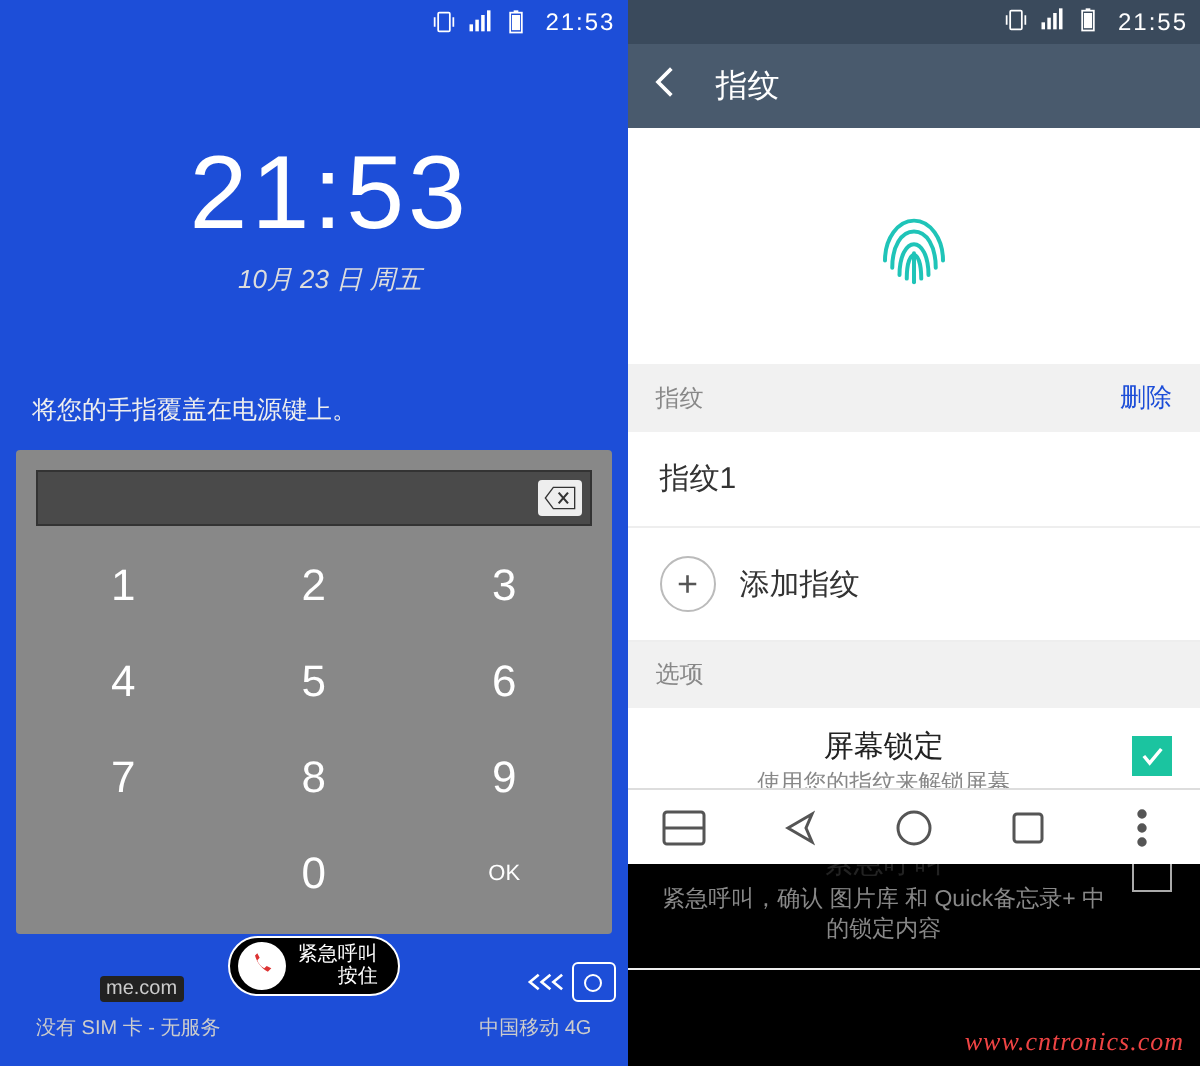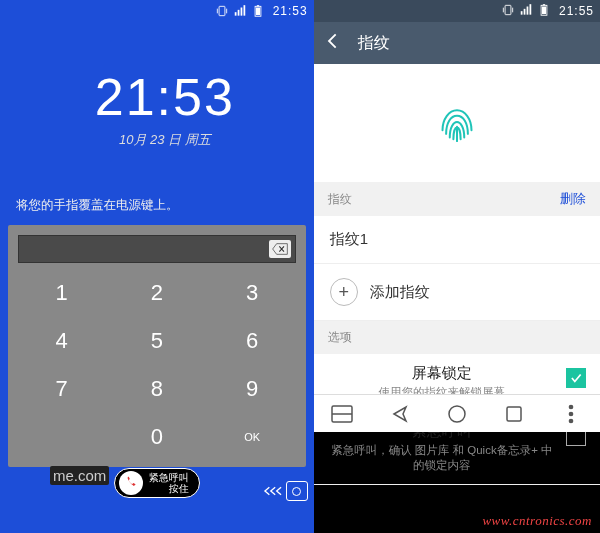--- a/index.html
+++ b/index.html
@@ -27,21 +27,21 @@
 
   .keypad { display: grid; grid-template-columns: repeat(3, 1fr); }
   .key { height: 48px; display: flex; align-items: center; justify-content: center; font-size: 22px; color: #fff; font-weight: 300; border: 0; background: transparent; }
   .key.ok { font-size: 11px; }
 
   .bottom-bar { position: absolute; bottom: 32px; left: 0; right: 0; height: 36px; display: flex; align-items: center; justify-content: center; }
   .emergency { position: absolute; left: 50%; transform: translateX(-50%); display: flex; align-items: center; background: #000; border: 1px solid #fff; border-radius: 18px; padding: 2px 10px 2px 4px; gap: 6px; }
   .emergency .circle { width: 24px; height: 24px; border-radius: 50%; background: #fff; display: flex; align-items: center; justify-content: center; }
   .emergency .circle svg { width: 14px; height: 14px; fill: #d33; }
   .emergency .txt { font-size: 10px; line-height: 11px; text-align: right; }
-  .me-com { position: absolute; left: 50px; bottom: 48px; font-size: 15px; color: #ccc; background: #222; padding: 1px 3px; border-radius: 2px; }
+  .me-com { position: absolute; left: 50px; bottom: 32px; font-size: 10px; color: #ccc; background: #222; padding: 1px 3px; border-radius: 2px; }
   .chev-cam { position: absolute; right: 6px; bottom: 32px; display: flex; align-items: center; gap: 2px; }
   .chev-cam svg { fill: #fff; }
   .cam-box { width: 22px; height: 20px; border: 1.5px solid #fff; border-radius: 3px; display: flex; align-items: center; justify-content: center; }
   .cam-box .lens { width: 9px; height: 9px; border: 1.5px solid #fff; border-radius: 50%; }
 
   .carrier-row { position: absolute; bottom: 12px; left: 0; right: 0; display: flex; justify-content: space-between; padding: 0 18px; font-size: 10px; color: #ccc; }
 
   
   .phone-right { width: 300px; height: 432px; background: #fff; color: #333; position: relative; }
   .statusbar-r { background: #3a4a5c; height: 22px; display: flex; align-items: center; justify-content: flex-end; padding: 0 6px; font-size: 11px; gap: 4px; color: #fff; }
@@ -156,20 +156,24 @@
 
     <div class="chev-cam">
       <svg width="22" height="14" viewBox="0 0 30 14">
           <path d="M10 2 L4 7 L10 12 M18 2 L12 7 L18 12 M26 2 L20 7 L26 12" stroke="#fff" stroke-width="1.8" fill="none"></path>
         </svg>
       <div class="cam-box">
           <div class="lens"></div>
         </div>
     </div>
 
+    <div class="carrier-row">
+      <span>没有 SIM 卡 - 无服务</span>
+      <span>中国移动 4G</span>
+    </div>
   </div>
 
   <div class="phone-right">
     <div class="statusbar-r">
       <span class="icon"><svg viewBox="0 0 24 24">
             <rect x="7" y="4" width="10" height="16" rx="1" fill="none" stroke="#fff" stroke-width="1.5"></rect>
             <path d="M4 8v8M20 8v8" stroke="#fff" stroke-width="1.5"></path>
           </svg></span>
       <span class="icon"><svg viewBox="0 0 24 24">
             <rect x="3" y="14" width="3" height="6"></rect>

